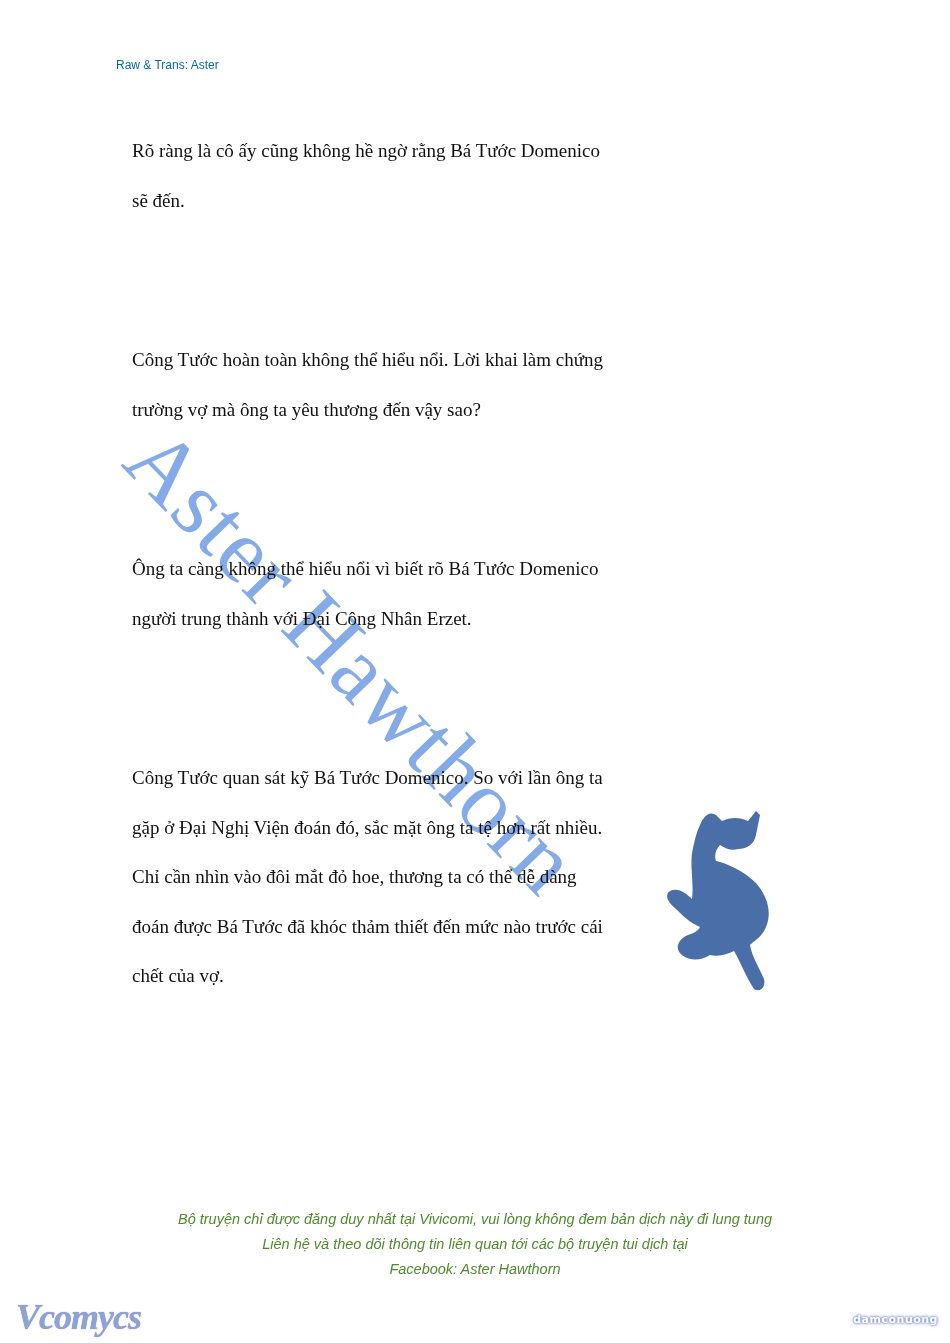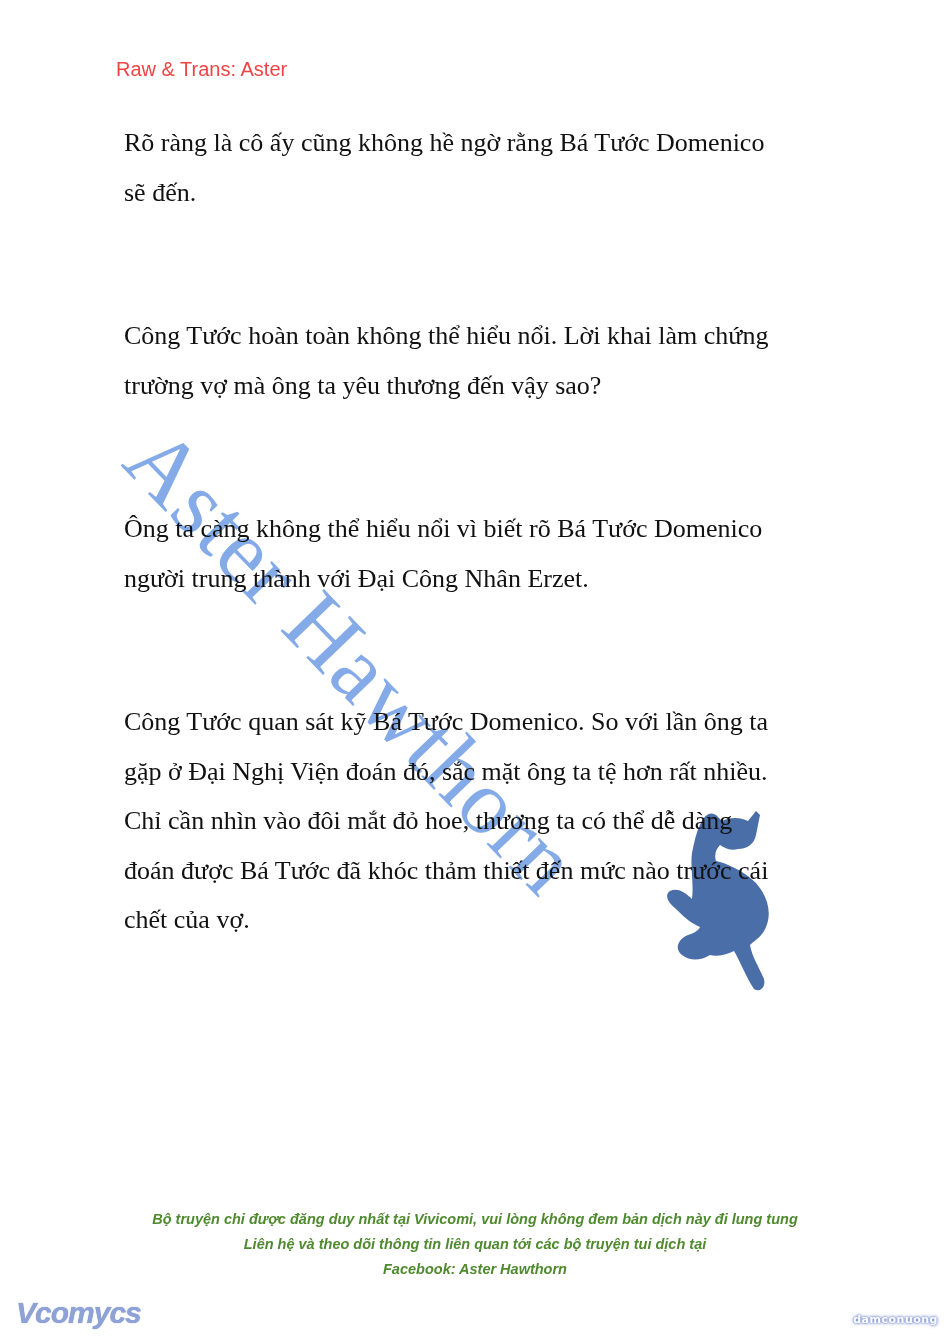--- a/index.html
+++ b/index.html
@@ -18,37 +18,37 @@
       position: absolute;
       left: 0; top: 0;
       width: 950px; height: 1343px;
       background: #ffffff;
     }
     .header {
       position: absolute;
       left: 116px;
       top: 58px;
       font-family: "Liberation Sans", sans-serif;
-      font-size: 20px;
-      color: #ef4444;
+      font-size: 12px;
+      color: #0369a1;
       z-index: 3;
     }
     .body-text {
       position: absolute;
       left: 116px;
       top: 110px;
       width: 730px;
       z-index: 3;
     }
     .para {
       font-family: "Liberation Serif", serif;
-      font-size: 26px;
+      font-size: 19px;
       line-height: 49.5px;
       color: #111111;
-      margin: 8px;
+      margin: 16px;
       white-space: nowrap;
     }
     .para .line { display: block; }
     .gap { height: 78px; }
 
     .watermark {
       position: absolute;
       left: 123px;
       top: 462px;
       font-family: "Liberation Serif", serif;
@@ -71,36 +71,36 @@
     }
 
     .footer {
       position: absolute;
       left: 0;
       top: 1207px;
       width: 950px;
       text-align: center;
       font-family: "Liberation Sans", sans-serif;
       font-style: italic;
-      font-weight: bold;
+      font-weight: normal;
       font-size: 14.5px;
       line-height: 25px;
       color: #4f8a2f;
       z-index: 3;
     }
     .footer .fline { display: block; }
 
     .logo-left {
       position: absolute;
       left: 16px;
       top: 1296px;
-      font-family: Liberation Sans, sans-serif;
+      font-family: Liberation Serif, serif;
       font-style: italic;
       font-weight: bold;
-      font-size: 30px;
+      font-size: 36px;
       letter-spacing: -1px;
       color: #8fa2d6;
       text-shadow: 0 0 1px #6f86c8;
       z-index: 3;
     }
     .logo-right {
       position: absolute;
       right: 12px;
       top: 1313px;
       font-family: "DejaVu Sans", sans-serif;

